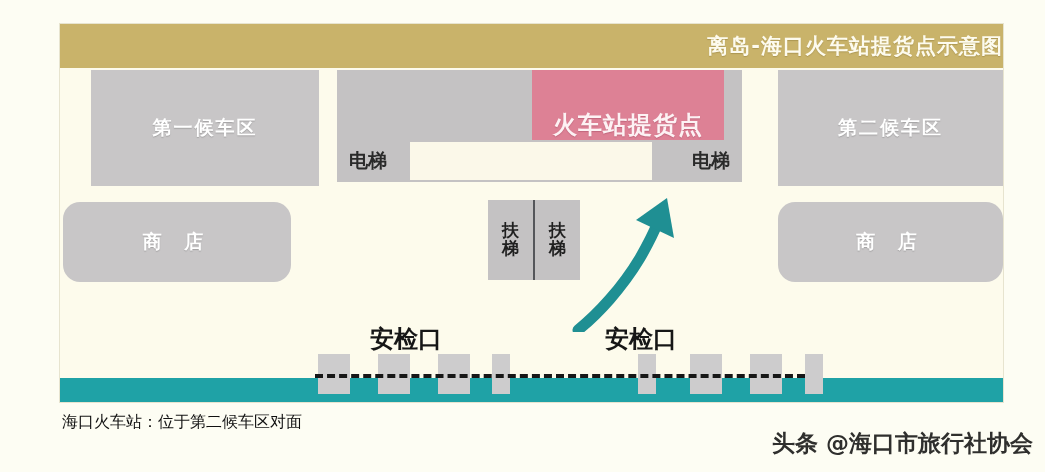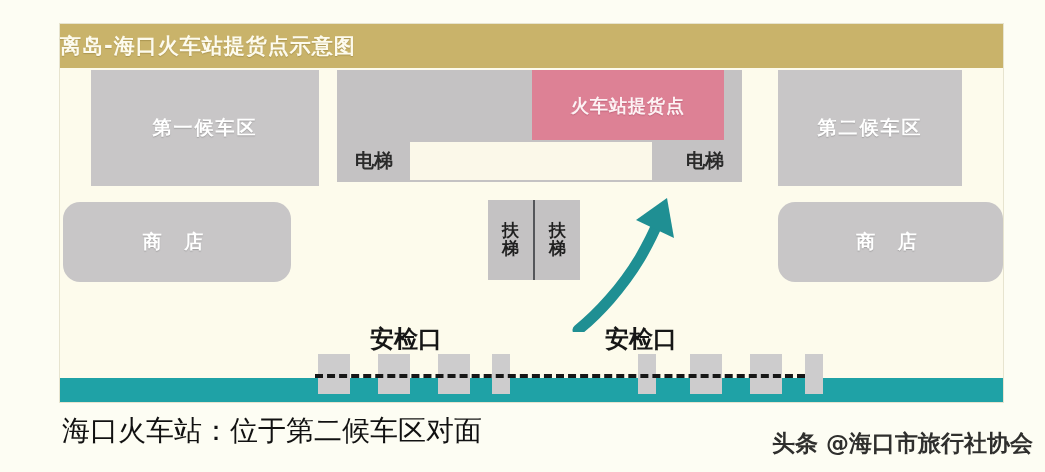--- a/index.html
+++ b/index.html
@@ -30,21 +30,21 @@
   
   #title-bar {
     position: absolute;
     left: 0;
     top: 0;
     width: 100%;
     height: 44px;
     background: #c9b36a;
     display: flex;
     align-items: center;
-    justify-content: flex-start;
+    justify-content: flex-end;
   }
   #title-text {
     color: #fdfbee;
     font-size: 21px;
     font-weight: bold;
     letter-spacing: 1px;
     text-shadow: 0 1px 1px rgba(120,100,40,0.35);
     white-space: nowrap;
   }
 
@@ -60,21 +60,21 @@
     font-weight: bold;
     letter-spacing: 2px;
     white-space: nowrap;
     text-shadow: 0 1px 1px rgba(120,120,120,0.45);
   }
   .room.shop { letter-spacing: 8px; border-radius: 17px; }
 
   
   #room-wait-1  { left: 3px;   top: 46px;  width: 228px; height: 116px; margin-left: 28px; }
   #room-shop-1  { left: 3px;   top: 178px; width: 228px; height: 80px;  }
-  #room-wait-2  { left: 718px; top: 46px;  width: 184px; height: 116px; }
+  #room-wait-2  { left: 718px; top: 46px;  width: 225px; height: 116px; }
   #room-shop-2  { left: 718px; top: 178px; width: 225px; height: 80px;  }
 
   
   #center-slab {
     position: absolute;
     left: 277px;
     top: 46px;
     width: 405px;
     height: 94px;
     background: #c4c2c3;
@@ -82,24 +82,24 @@
 
   
   #pickup-point {
     position: absolute;
     left: 472px;
     top: 46px;
     width: 192px;
     height: 71px;
     background: #dd8195;
     display: flex;
-    align-items: center;
+    align-items: flex-end;
     justify-content: center;
     color: #fdf2f4;
-    font-size: 18px;
+    font-size: 24px;
     font-weight: bold;
     letter-spacing: 1px;
     white-space: nowrap;
     text-shadow: 0 1px 1px rgba(160,70,95,0.45);
   }
 
   
   #elevator-band {
     position: absolute;
     left: 277px;
@@ -109,21 +109,21 @@
     background: #c4c2c3;
     display: flex;
     align-items: center;
     justify-content: space-between;
   }
   .elevator-label {
     font-size: 19px;
     font-weight: bold;
     color: #2a2a2a;
     white-space: nowrap;
-    padding: 0 18px;
+    padding: 0 12px;
     z-index: 2;
   }
   #elevator-corridor {
     position: absolute;
     left: 350px;
     top: 118px;
     width: 242px;
     height: 38px;
     background: #fbf8e9;
   }
@@ -203,21 +203,21 @@
     width: 490px;
     height: 0;
     border-top: 4px dashed #171717;
   }
 
   
   #caption {
     position: absolute;
     left: 62px;
     top: 412px;
-    font-size: 28px;
+    font-size: 16px;
     color: #111111;
     white-space: nowrap;
   }
 
   
   #watermark {
     position: absolute;
     right: 12px;
     top: 428px;
     font-size: 23px;

